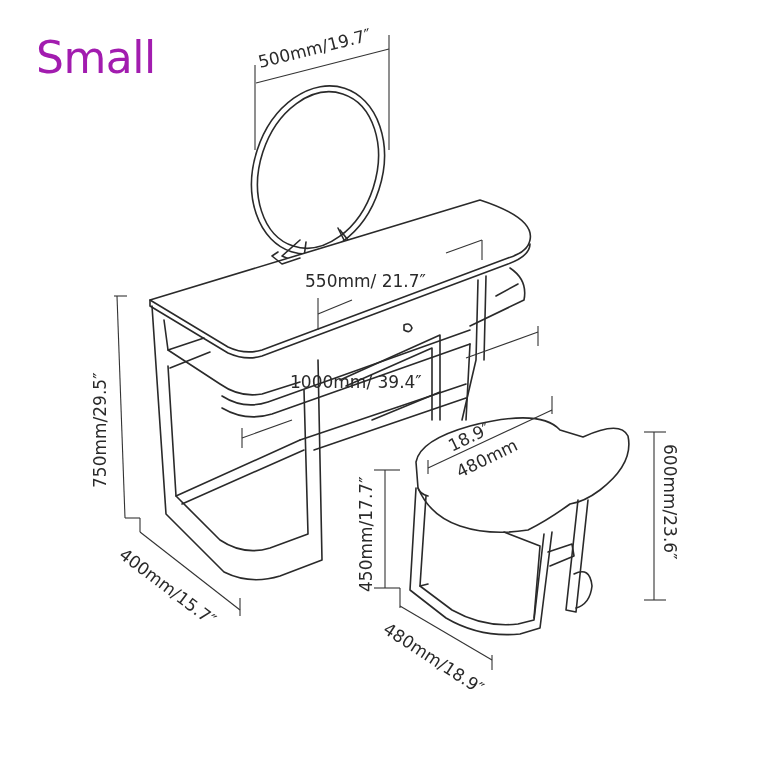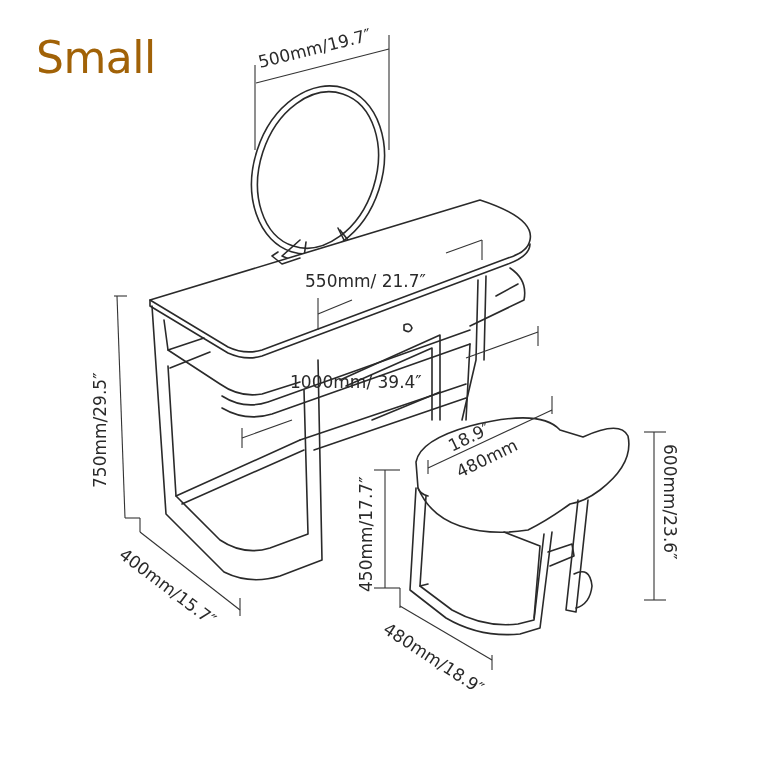--- a/index.html
+++ b/index.html
@@ -23,21 +23,21 @@
     }
     .stroke { fill: none; stroke: #2a2a2a; stroke-width: 1.6; stroke-linejoin: round; stroke-linecap: round; }
     .thin { fill: none; stroke: #333333; stroke-width: 1.1; }
     .fillw { fill: #ffffff; stroke: #2a2a2a; stroke-width: 1.6; stroke-linejoin: round; }
     .title {
       position: absolute;
       left: 36px;
       top: 32px;
       font-family: "DejaVu Sans", sans-serif;
       font-size: 44px;
-      color: #a16207;
+      color: #a21caf;
       letter-spacing: -0.5px;
     }
     .dim {
       font-family: "DejaVu Sans", sans-serif;
       font-size: 17px;
       fill: #2a2a2a;
     }
   </style>
 </head>
 <body>

